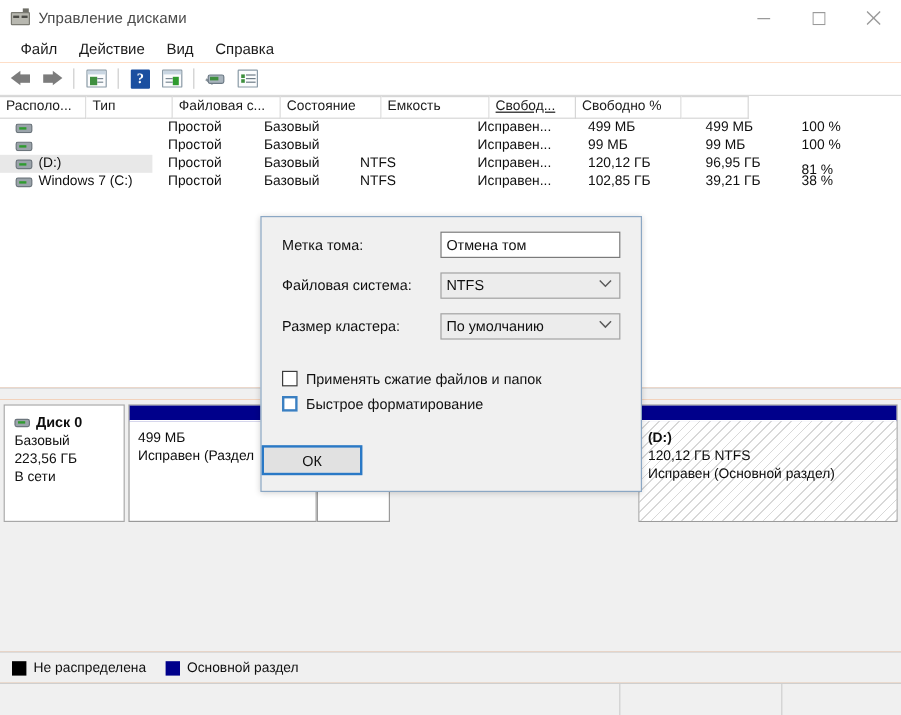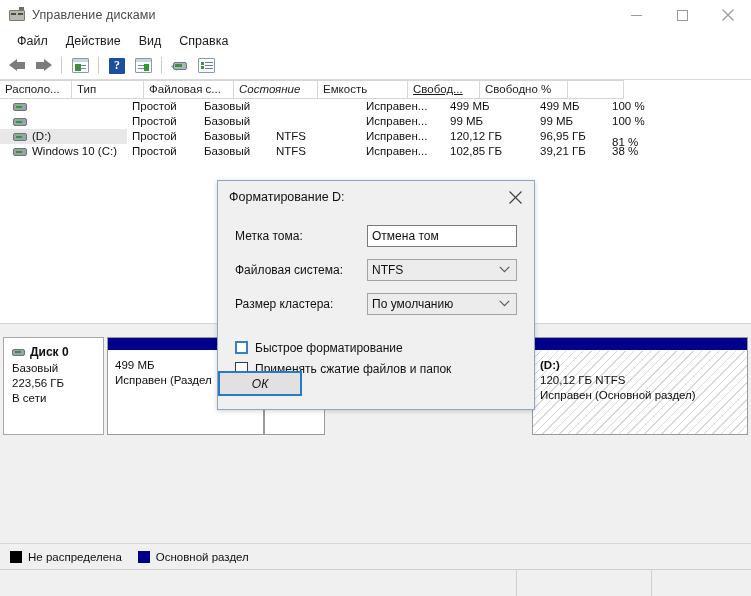--- a/index.html
+++ b/index.html
@@ -146,21 +146,21 @@
   .th-row {
     display: flex; height: 19px; background: #ffffff;
   }
   .th {
     font-size: 11.5px; color: #1b1b1b; padding: 2px 0 0 5px;
     border-right: 1px solid #d6d6d6; border-bottom: 1px solid #d6d6d6;
     border-top: 1px solid #d6d6d6;
     white-space: nowrap; overflow: hidden; background: #ffffff;
   }
   .tb-row {
-    display: flex; height: 15px; align-items: center;
+    display: flex; height: 15px; align-items: center; justify-content: space-between;
   }
   .tb-row.selected .cell-vol { background: #e8e8e8; }
   .td {
     font-size: 11.5px; color: #101010; padding-left: 5px;
     white-space: nowrap; overflow: hidden; line-height: 15px;
   }
   .cell-vol { display: flex; align-items: center; }
   .vol-ico {
     width: 14px; height: 8px; margin-right: 5px; margin-left: 8px;
     background: #9aa3aa; border: 1px solid #6c757c; border-radius: 2px;
@@ -270,21 +270,21 @@
   .sel-caret { color: #4a4a4a; font-size: 10px; margin-right: 2px; }
   .chk-row { display: flex; align-items: center; height: 21px; margin-left: 0px; }
   .chk-box {
     width: 13px; height: 13px; background: #ffffff; border: 1px solid #3b3b3b;
     margin-right: 7px; flex: 0 0 auto;
   }
   .chk-box.focus { border: 2px solid #3a7fc1; }
   .chk-label { font-size: 12px; color: #101010; }
   .dlg-footer {
     position: absolute; left: 0; bottom: 13px; width: 100%;
-    display: flex; justify-content: flex-start; padding-right: 17px; font-style: italic;
+    display: flex; justify-content: flex-start; padding-right: 17px;
   }
   .dlg-btn {
     width: 84px; height: 25px; font-size: 12px; color: #101010;
     background: #e1e1e1; border: 1px solid #adadad;
     display: flex; align-items: center; justify-content: center;
   }
   .dlg-btn.default { border: 2px solid #2a79c6; background: #e1e1e1; margin-right: 9px; }
 </style>
 </head>
 <body>
@@ -364,21 +364,21 @@
           <i class="pl"></i>
         </span>
     </div>
   </div>
 
   <div class="table-wrap">
     <div class="th-row" id="thead">
         <div class="th" style="width: 72px;">Располо...</div>
         <div class="th" style="width: 72px;">Тип</div>
         <div class="th" style="width: 90px;">Файловая с...</div>
-        <div class="th" style="width: 84px; font-style: italic;">Состояние</div>
+        <div class="th" style="width: 84px;">Состояние</div>
         <div class="th" style="width: 90px;">Емкость</div>
         <div class="th" style="width: 72px; text-decoration: underline;">Свобод...</div>
         <div class="th" style="width: 88px;">Свободно %</div>
         <div class="th" style="width: 56px;"></div>
       </div>
     <div id="tbody">
         <div class="tb-row">
           <div class="td cell-vol" style="width: 127px;">
             <span class="vol-ico"></span>
             <span class="vol-name"></span>
@@ -413,21 +413,21 @@
           <div class="td" style="width: 72px;">Базовый</div>
           <div class="td" style="width: 90px;">NTFS</div>
           <div class="td" style="width: 84px;">Исправен...</div>
           <div class="td" style="width: 90px;">120,12 ГБ</div>
           <div class="td" style="width: 72px;">96,95 ГБ</div>
           <div class="td" style="width: 88px; margin-top: 12px;">81 %</div>
         </div>
         <div class="tb-row">
           <div class="td cell-vol" style="width: 127px;">
             <span class="vol-ico"></span>
-            <span class="vol-name">Windows 10 (C:)</span>
+            <span class="vol-name">Windows 7 (C:)</span>
           </div>
           <div class="td" style="width: 72px;">Простой</div>
           <div class="td" style="width: 72px;">Базовый</div>
           <div class="td" style="width: 90px;">NTFS</div>
           <div class="td" style="width: 84px;">Исправен...</div>
           <div class="td" style="width: 90px;">102,85 ГБ</div>
           <div class="td" style="width: 72px;">39,21 ГБ</div>
           <div class="td" style="width: 88px;">38 %</div>
         </div>
       </div>
@@ -481,29 +481,20 @@
     </div>
   </div>
 
   <div class="statusbar">
     <div class="sb-pane grow"></div>
     <div class="sb-pane fixed1"></div>
     <div class="sb-pane fixed2"></div>
   </div>
 
   <div class="dialog">
-    <div class="dlg-title">
-      <span class="dlg-title-text">Форматирование D:</span>
-      <span class="dlg-close">
-        <svg width="13" height="13" viewBox="0 0 13 13">
-            <line x1="0.5" y1="0.5" x2="12.5" y2="12.5" stroke="#3c3c3c" stroke-width="1.1"></line>
-            <line x1="12.5" y1="0.5" x2="0.5" y2="12.5" stroke="#3c3c3c" stroke-width="1.1"></line>
-          </svg>
-      </span>
-    </div>
     <div class="dlg-body">
       <div class="frm-row">
         <span class="frm-label">Метка тома:</span>
         <span class="frm-input">Отмена том</span>
       </div>
       <div class="frm-row">
         <span class="frm-label">Файловая система:</span>
         <span class="frm-select">
           <span>NTFS</span>
           <span class="sel-caret">
@@ -519,26 +510,26 @@
           <span>По умолчанию</span>
           <span class="sel-caret">
             <svg width="11" height="7" viewBox="0 0 11 7">
                 <polyline points="0.8,0.8 5.5,5.6 10.2,0.8" fill="none" stroke="#5a5a5a" stroke-width="1.2"></polyline>
               </svg>
           </span>
         </span>
       </div>
       <div style="height:14px"></div>
       <div class="chk-row">
+        <span class="chk-box"></span>
+        <span class="chk-label">Применять сжатие файлов и папок</span>
+      </div>
+      <div class="chk-row">
         <span class="chk-box focus"></span>
         <span class="chk-label">Быстрое форматирование</span>
       </div>
-      <div class="chk-row">
-        <span class="chk-box"></span>
-        <span class="chk-label">Применять сжатие файлов и папок</span>
-      </div>
     </div>
     <div class="dlg-footer">
       <div class="dlg-btn default">ОК</div>
     </div>
   </div>
 
 </div>
 
 </body></html>

